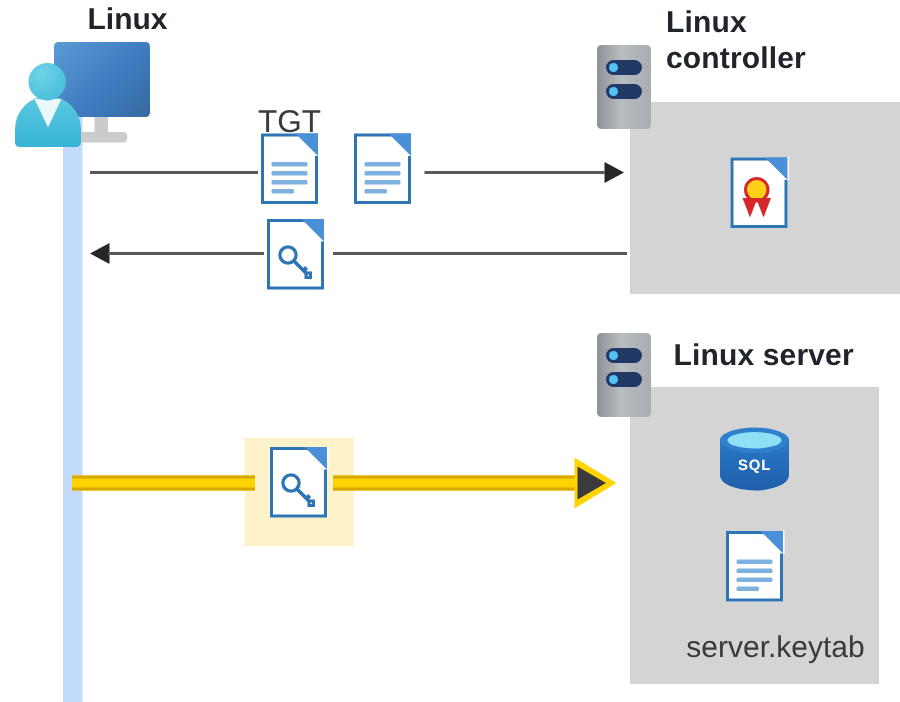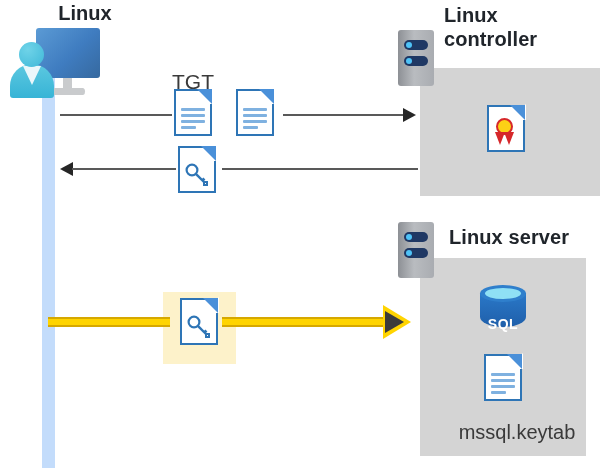--- a/index.html
+++ b/index.html
@@ -204,26 +204,26 @@
   }
   .sql-top-inner {
     position: absolute;
     left: 5px; top: 3px;
     width: 36px; height: 11px;
     border-radius: 50%;
     background: #8fe0f5;
   }
   .sql-text {
     position: absolute;
-    left: 0; top: 31px;
+    left: 0; top: 20px;
     width: 46px;
     text-align: center;
     font-family: "Liberation Sans", sans-serif;
     font-weight: bold;
-    font-size: 14px;
+    font-size: 10px;
     color: #ffffff;
     letter-spacing: 0.5px;
   }
 
   
   .gray-line {
     height: 2px;
     background: #595959;
   }
   .arrowhead-left {
@@ -329,21 +329,21 @@
   <div class="doc" data-name="keytab-document-icon" style="left:484px; top:354px;">
     <div class="page" data-name="document-page"></div>
     <div class="fold-cut" data-name="document-fold-cut"></div>
     <div class="fold" data-name="document-fold-icon"></div>
     <div class="line l1" data-name="document-text-line"></div>
     <div class="line l2" data-name="document-text-line"></div>
     <div class="line l3" data-name="document-text-line"></div>
     <div class="line l4" data-name="document-text-line"></div>
   </div>
 
-  <div class="abs label-file" data-name="keytab-filename-label" style="left:437px; top:420px; width:160px; text-align:center;">mssql.keytab</div>
+  <div class="abs label-file" data-name="keytab-filename-label" style="left:437px; top:420px; width:160px; text-align:center;">server.keytab</div>
 
   <div class="abs gray-line" data-name="request-arrow-line-left" style="left:60px; top:114px; width:112px;"></div>
   <div class="abs gray-line" data-name="request-arrow-line-right" style="left:283px; top:114px; width:120px;"></div>
   <div class="abs arrowhead-right" data-name="request-arrowhead-icon" style="left:403px; top:108px;"></div>
 
   <div class="abs label-plain" data-name="tgt-label" style="left:170px; top:70px; width:46px; text-align:center;">TGT</div>
 
   <div class="doc" data-name="tgt-document-icon" style="left:174px; top:89px;">
     <div class="page" data-name="document-page"></div>
     <div class="fold-cut" data-name="document-fold-cut"></div>

